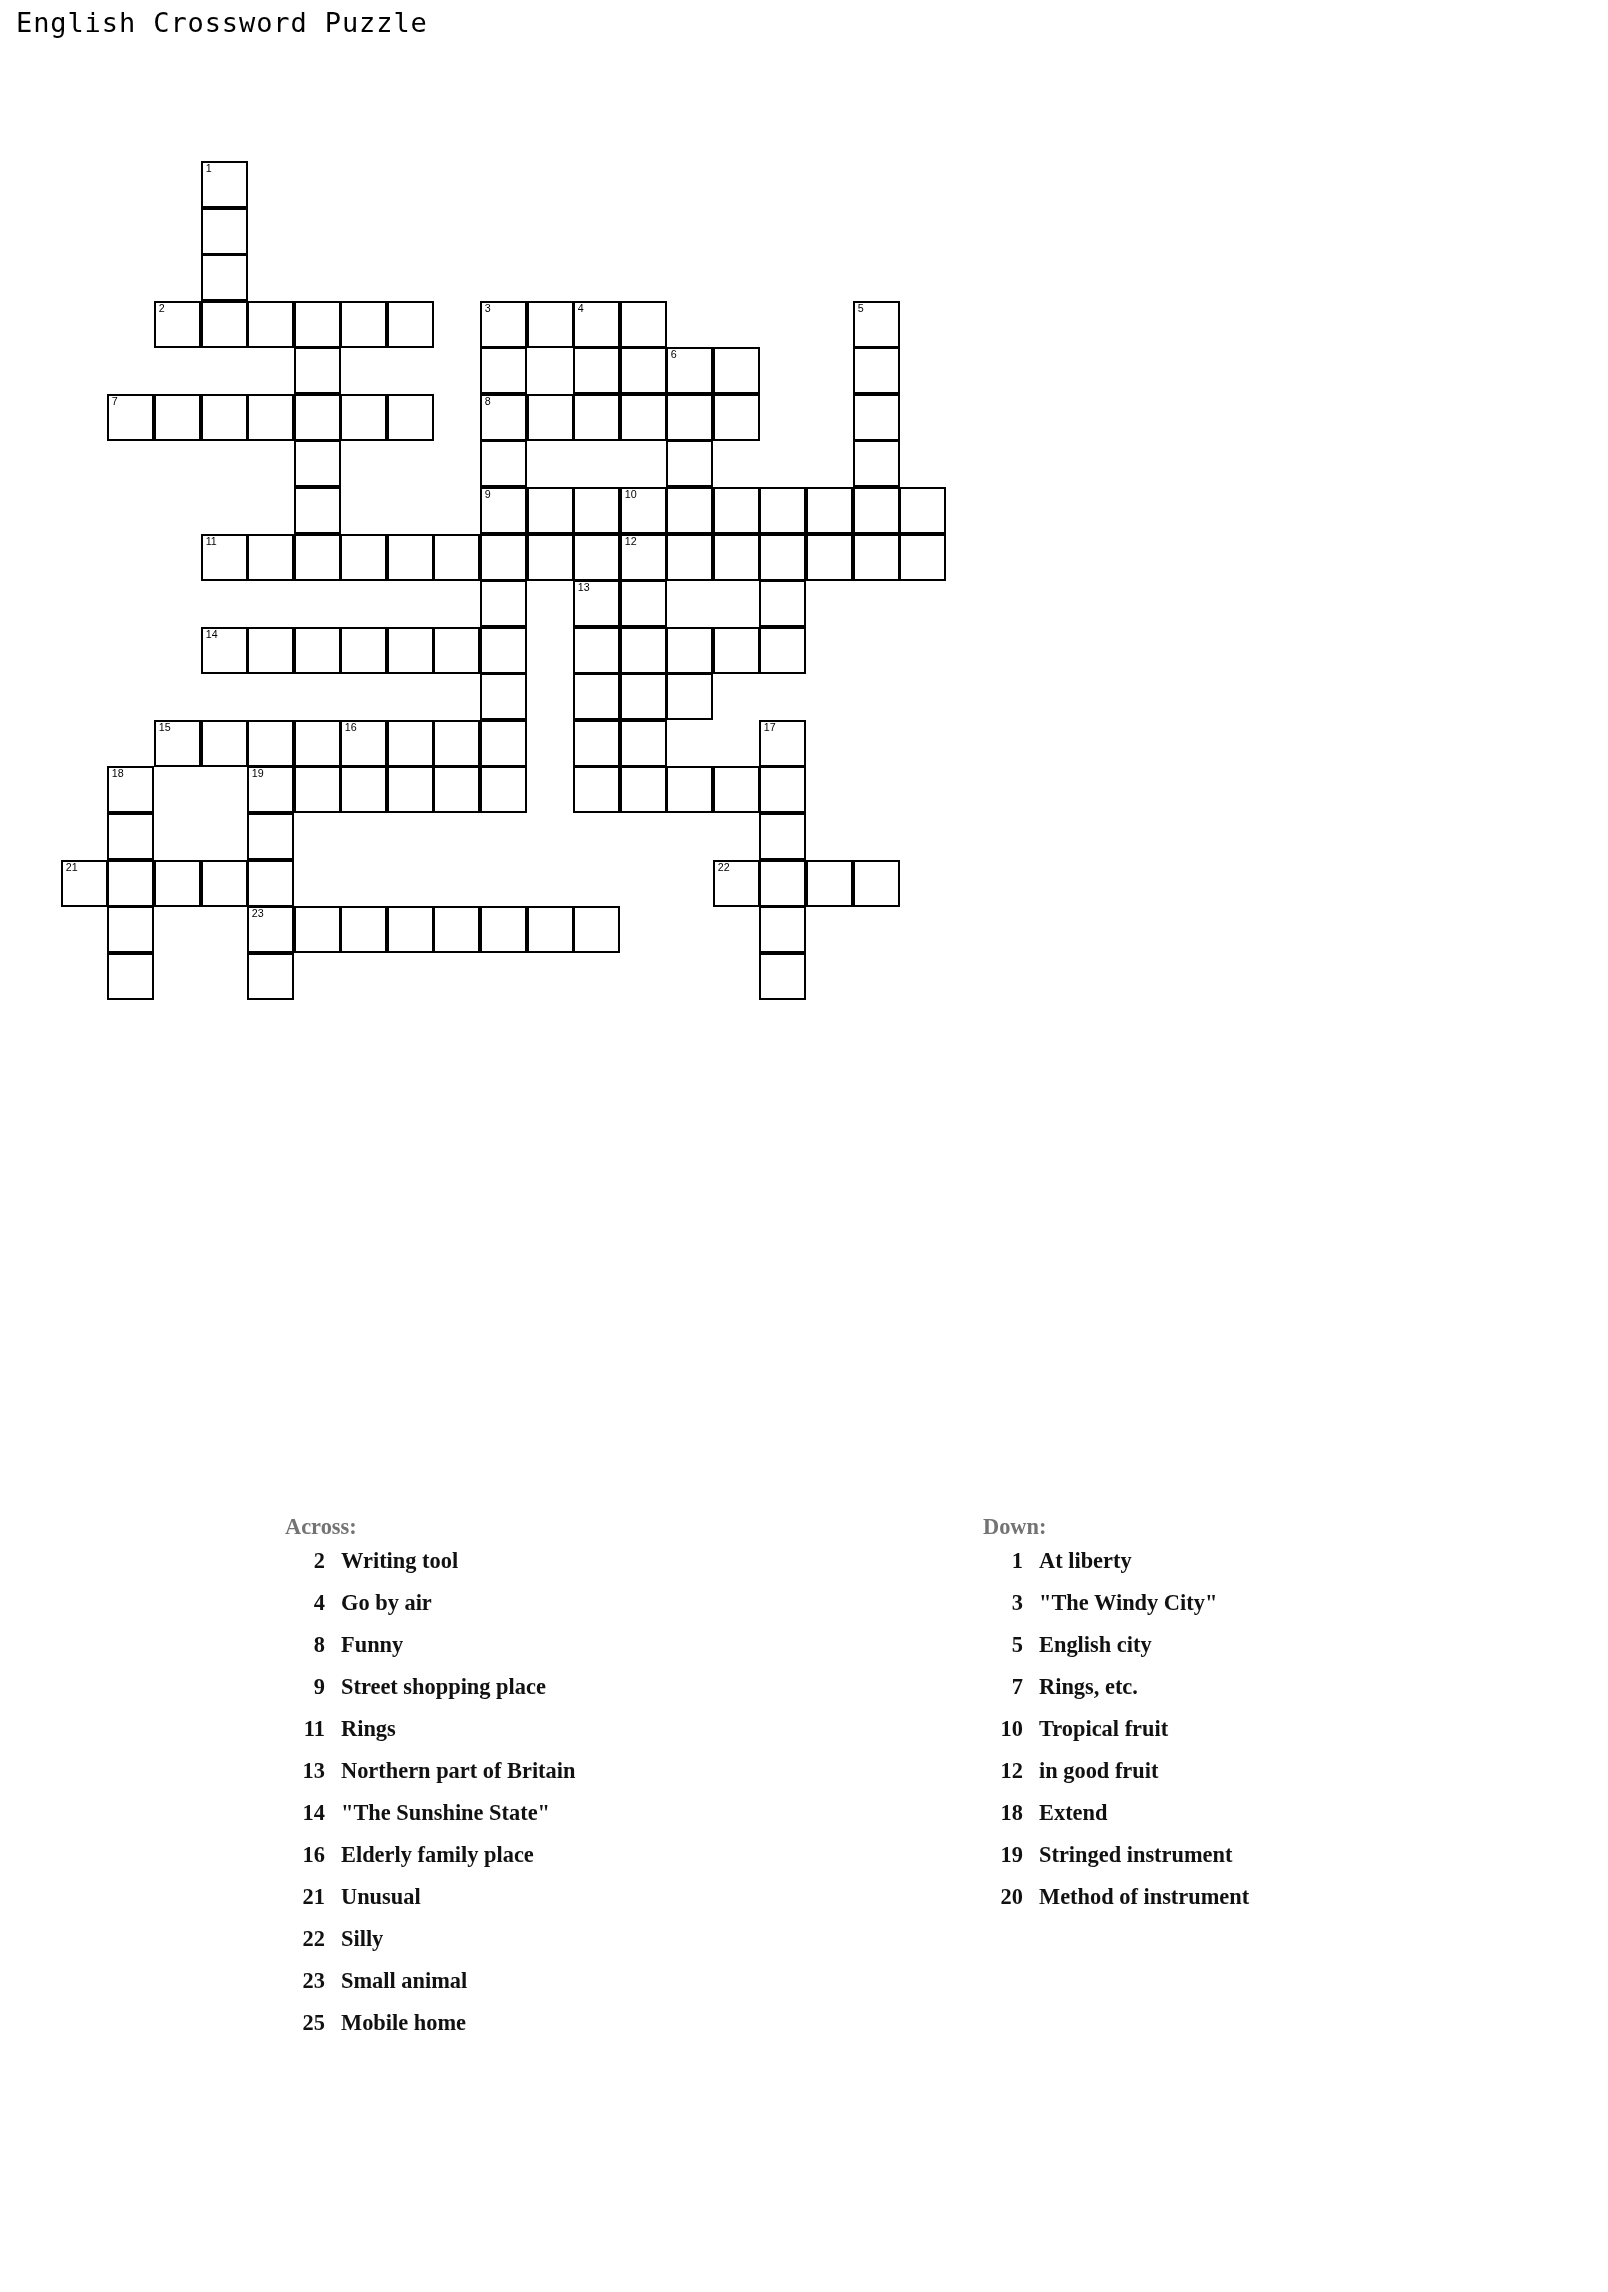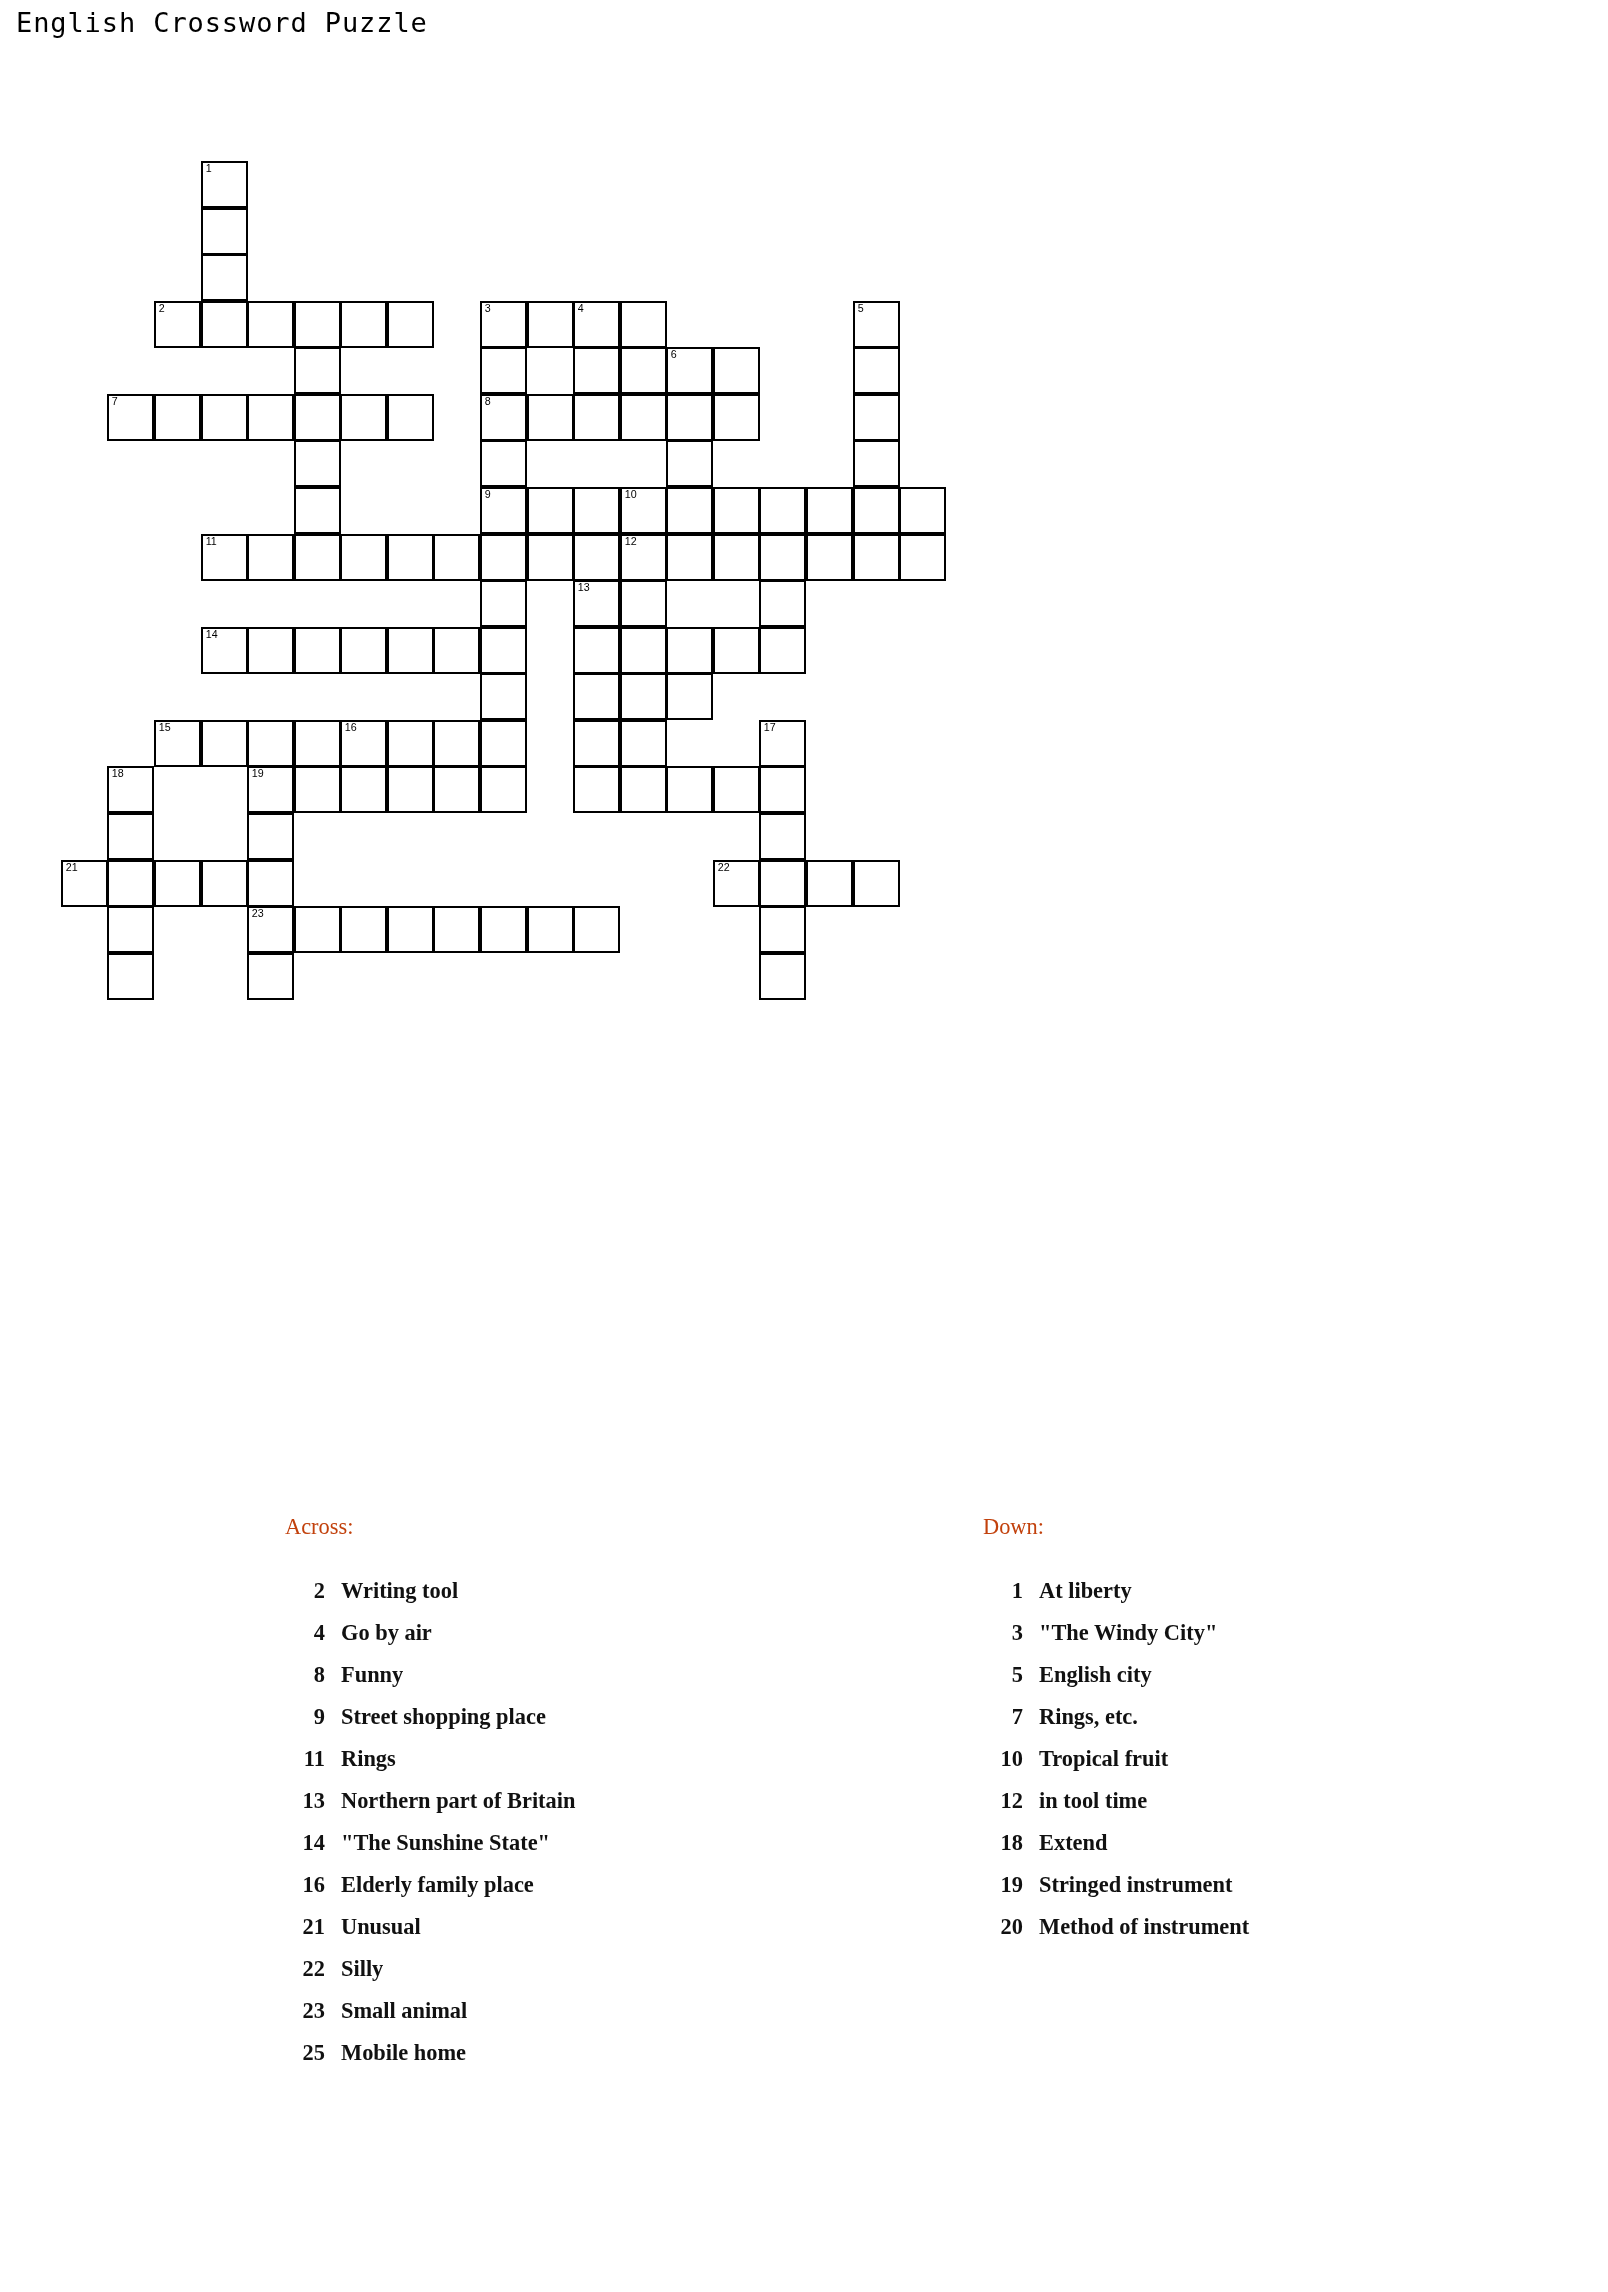--- a/index.html
+++ b/index.html
@@ -55,23 +55,22 @@
   }
   .clue-col {
     position: absolute;
     top: 0;
   }
   #across-col { left: 285px; width: 555px; }
   #down-col   { left: 983px; width: 555px; }
   .clue-head {
     font-family: "Liberation Serif", serif;
     font-size: 22.4px;
-    font-weight: normal;
-    margin-bottom: 30px;
-    color: #c2410c;
+    font-weight: bold;
+    color: #737373;
   }
   .clue-list {
     list-style: none;
     margin: 0;
     padding: 0;
   }
   .clue-row {
     display: block;
     position: relative;
     font-size: 22.4px;
@@ -296,20 +295,20 @@
       </div>
   </div>
   <div class="clue-col" id="down-col">
     <div class="clue-head">Down:</div>
     <div class="clue-list" id="down-list">
         <div class="clue-row"><span class="clue-num">1</span><span class="clue-text">At liberty</span></div>
         <div class="clue-row"><span class="clue-num">3</span><span class="clue-text">"The Windy City"</span></div>
         <div class="clue-row"><span class="clue-num">5</span><span class="clue-text">English city</span></div>
         <div class="clue-row"><span class="clue-num">7</span><span class="clue-text">Rings, etc.</span></div>
         <div class="clue-row"><span class="clue-num">10</span><span class="clue-text">Tropical fruit</span></div>
-        <div class="clue-row"><span class="clue-num">12</span><span class="clue-text">in tool time</span></div>
+        <div class="clue-row"><span class="clue-num">12</span><span class="clue-text">in good fruit</span></div>
         <div class="clue-row"><span class="clue-num">18</span><span class="clue-text">Extend</span></div>
         <div class="clue-row"><span class="clue-num">19</span><span class="clue-text">Stringed instrument</span></div>
         <div class="clue-row"><span class="clue-num">20</span><span class="clue-text">Method of instrument</span></div>
       </div>
   </div>
 </div>
 
 
 </body></html>

